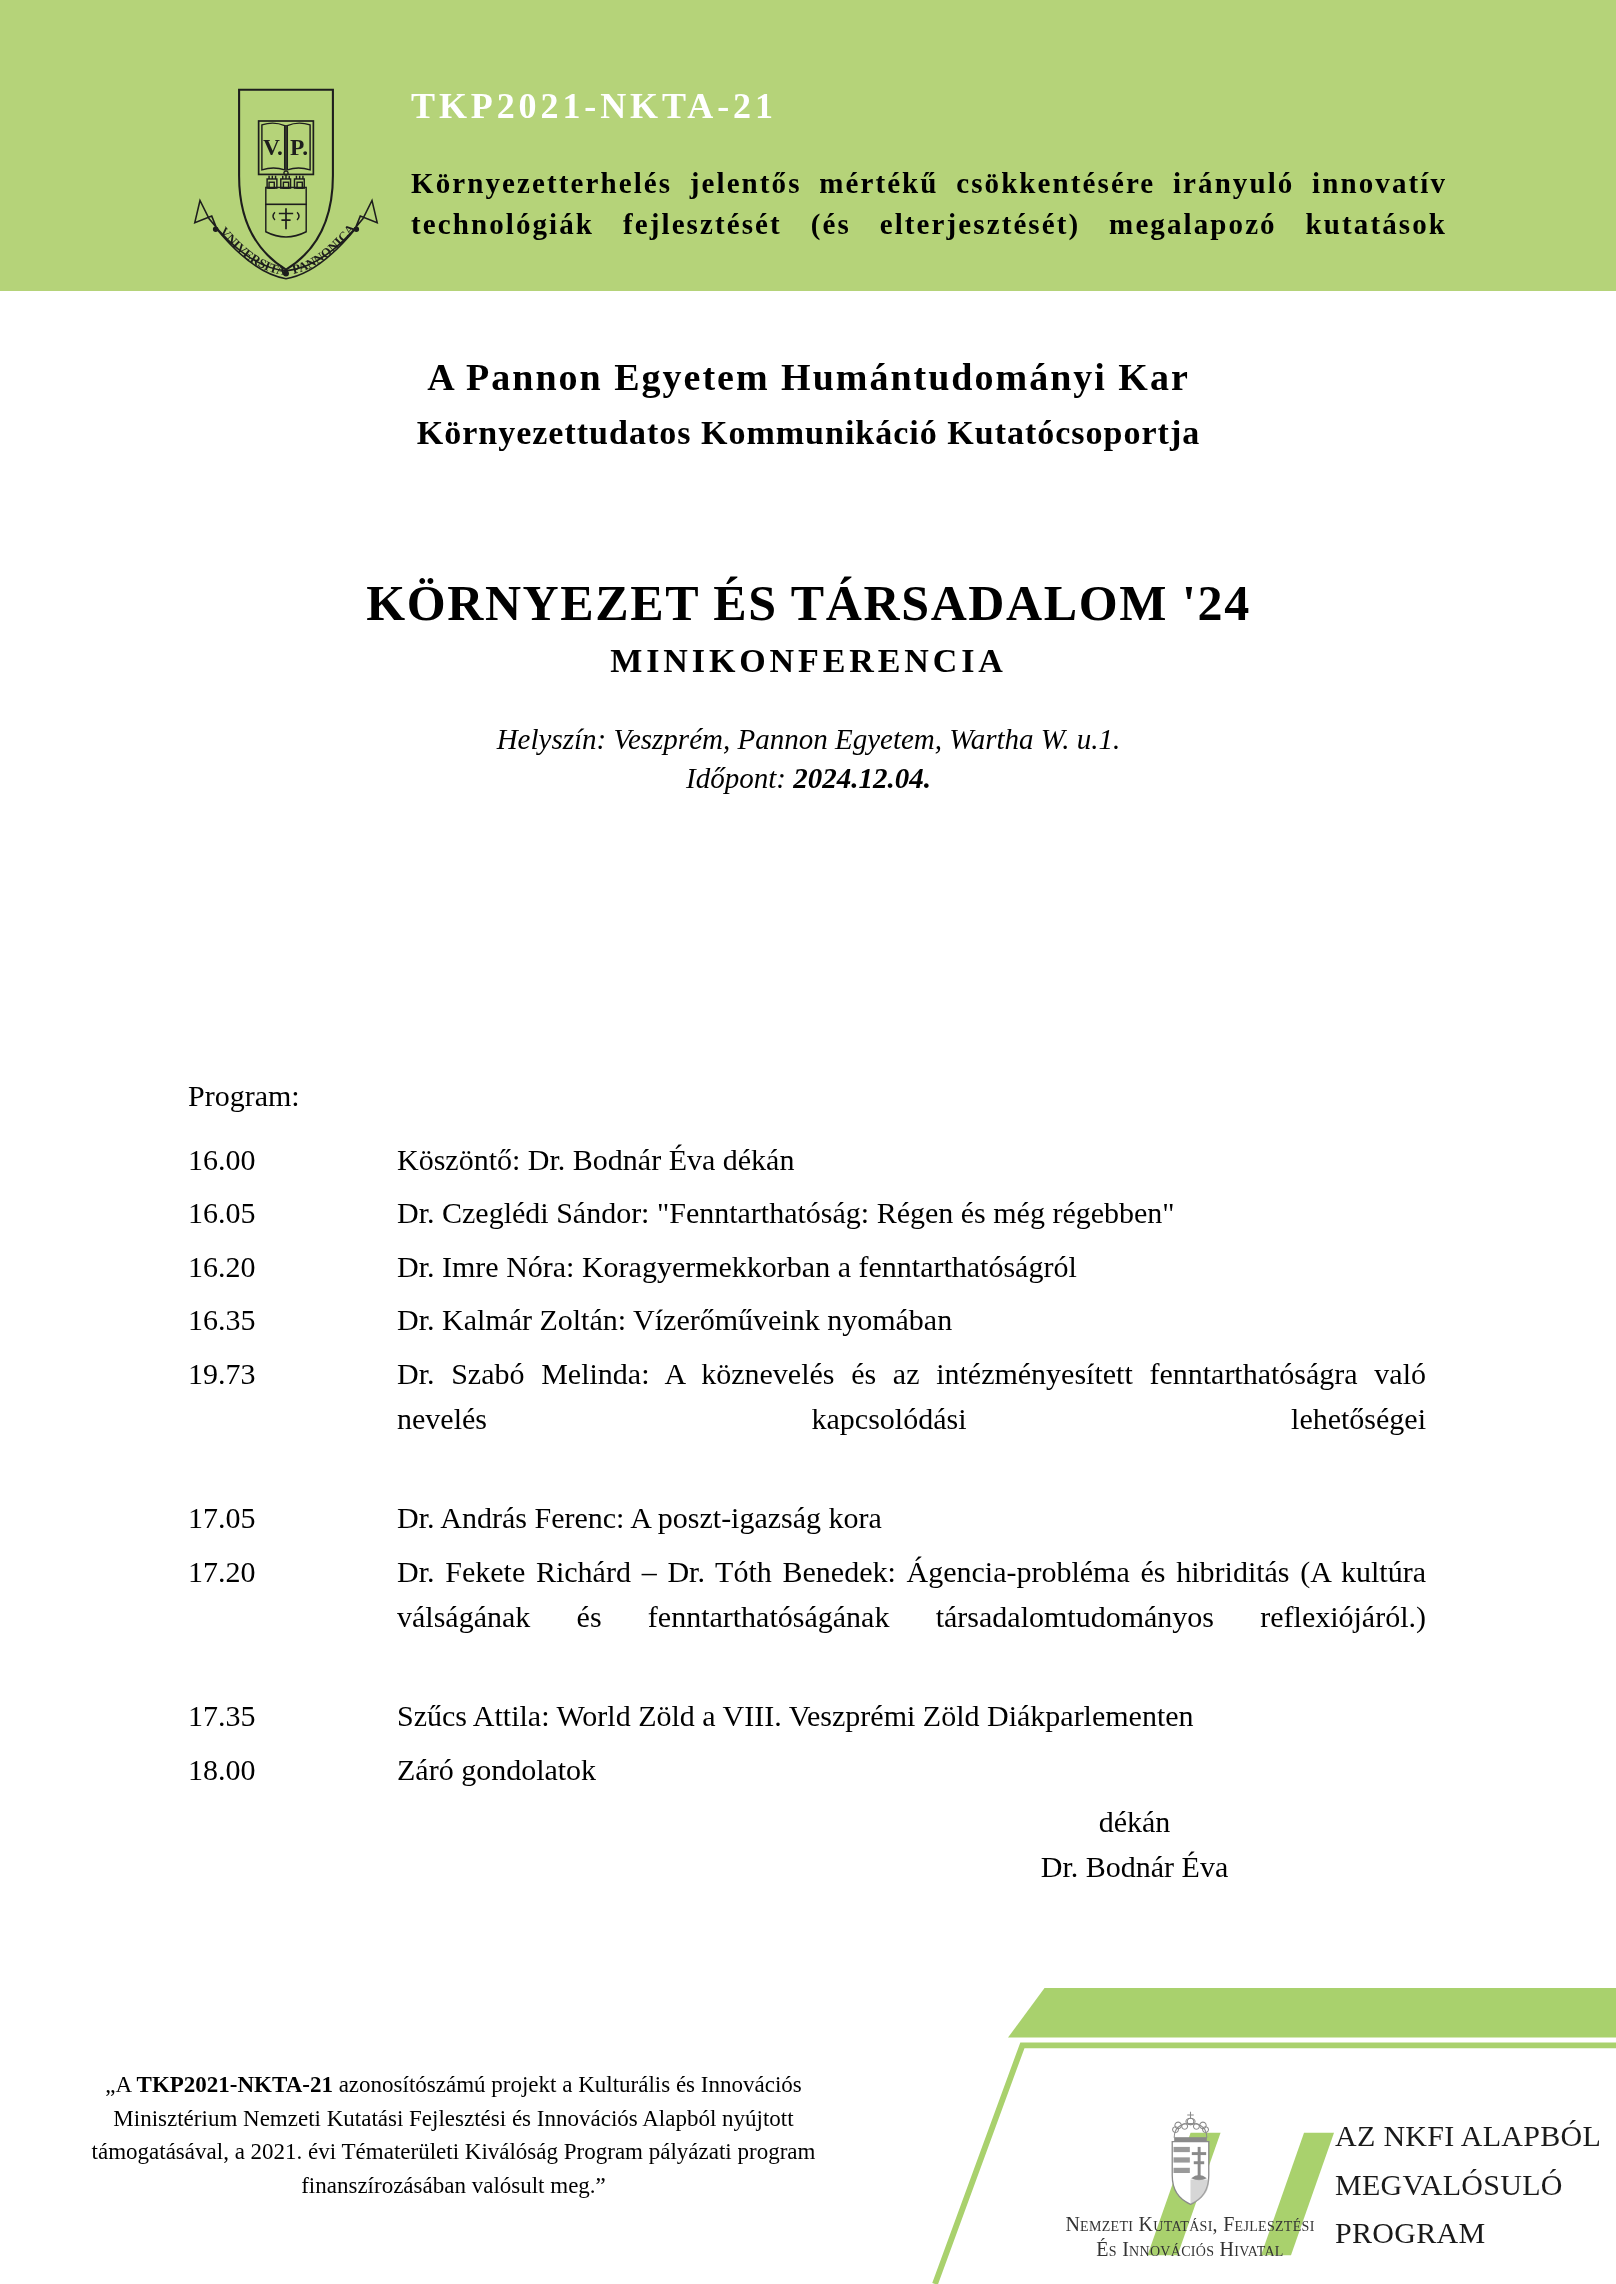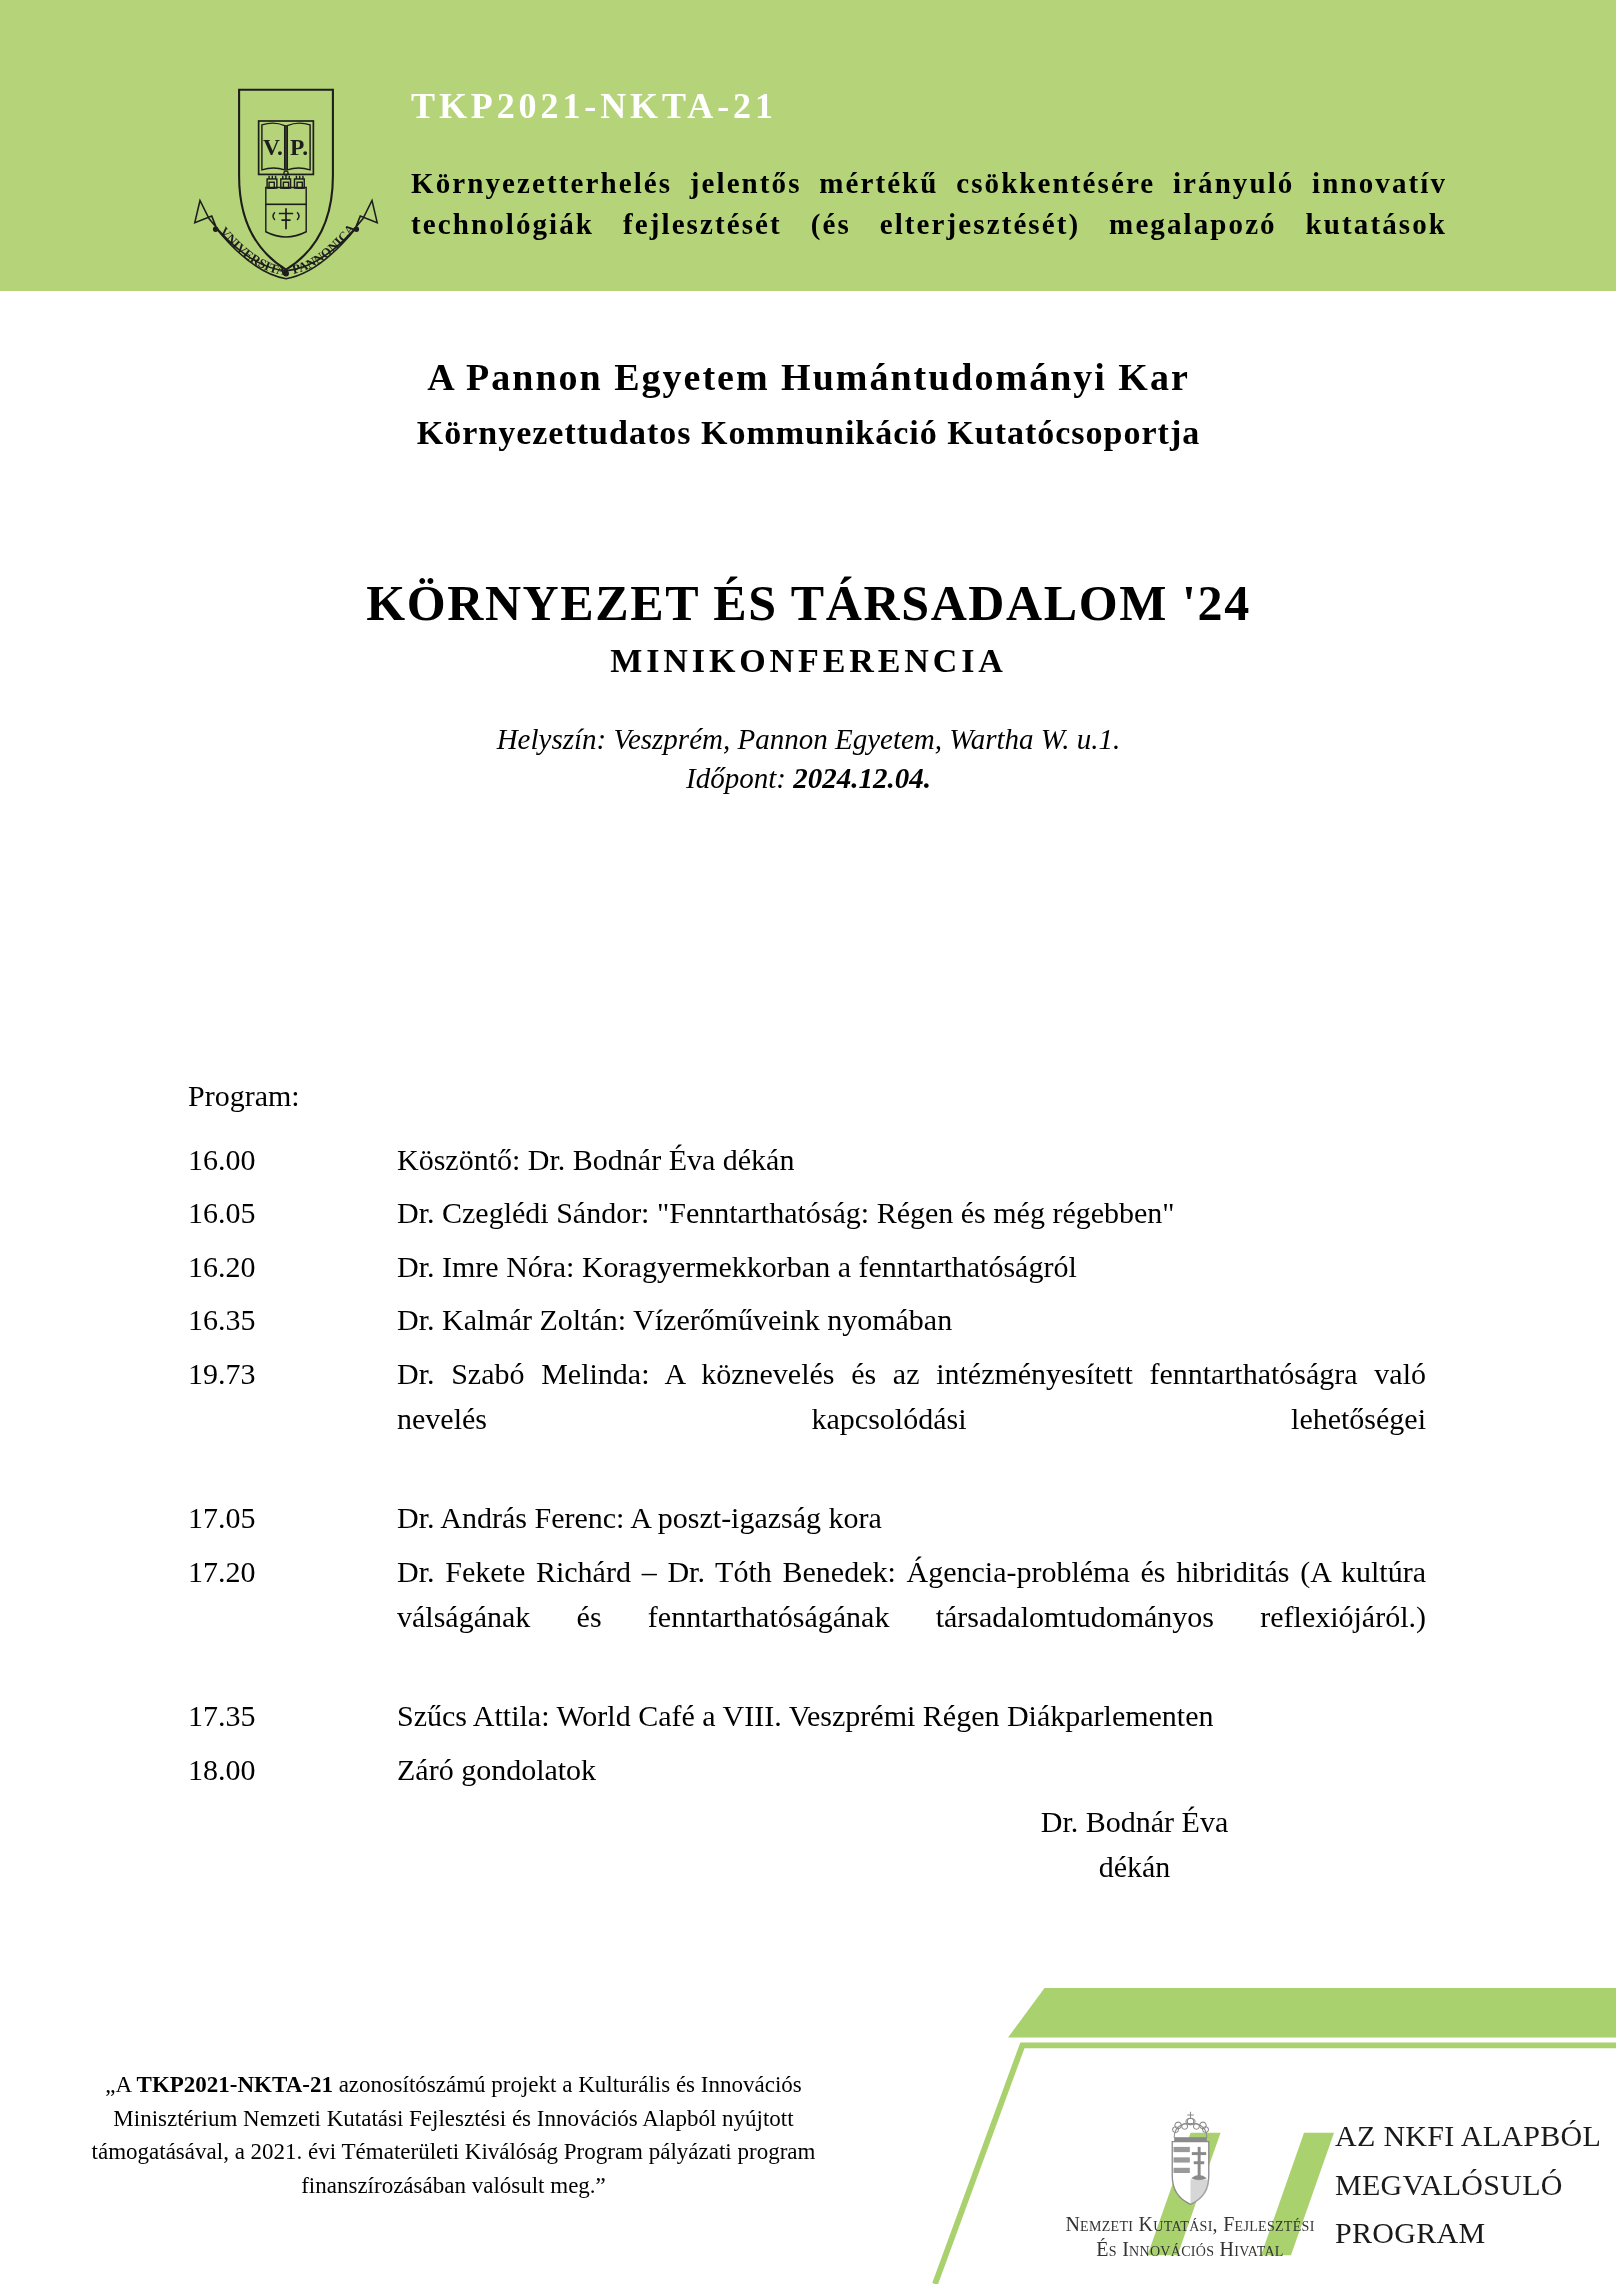--- a/index.html
+++ b/index.html
@@ -340,32 +340,32 @@
     <tr>
       <td class="time">17.05</td>
       <td class="desc">Dr. András Ferenc: A poszt-igazság kora</td>
     </tr>
     <tr>
       <td class="time">17.20</td>
       <td class="desc multi">Dr. Fekete Richárd – Dr. Tóth Benedek: Ágencia-probléma és hibriditás (A kultúra válságának és fenntarthatóságának társadalomtudományos reflexiójáról.)</td>
     </tr>
     <tr>
       <td class="time">17.35</td>
-      <td class="desc">Szűcs Attila: World Café a VIII. Veszprémi Régen Diákparlementen</td>
+      <td class="desc">Szűcs Attila: World Zöld a VIII. Veszprémi Zöld Diákparlementen</td>
     </tr>
     <tr>
       <td class="time">18.00</td>
       <td class="desc">Záró gondolatok</td>
     </tr>
   </tbody>
 </table>
 
 <div id="signature">
+  <div>dékán</div>
   <div>Dr. Bodnár Éva</div>
-  <div>dékán</div>
 </div>
 
 <div id="footer">
 
   <div id="footer-graphic">
     <svg viewBox="0 0 2480 454" xmlns="http://www.w3.org/2000/svg" preserveAspectRatio="none">
 
       <polygon points="1602,0 2480,0 2480,76 1546,76" fill="#a9d16d"></polygon>
 
       <path d="M1434,454 L1568,88 L2480,88" fill="none" stroke="#a9d16d" stroke-width="9"></path>

